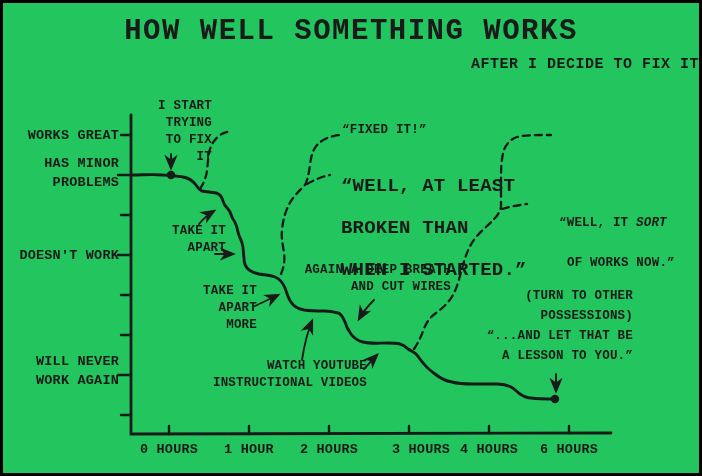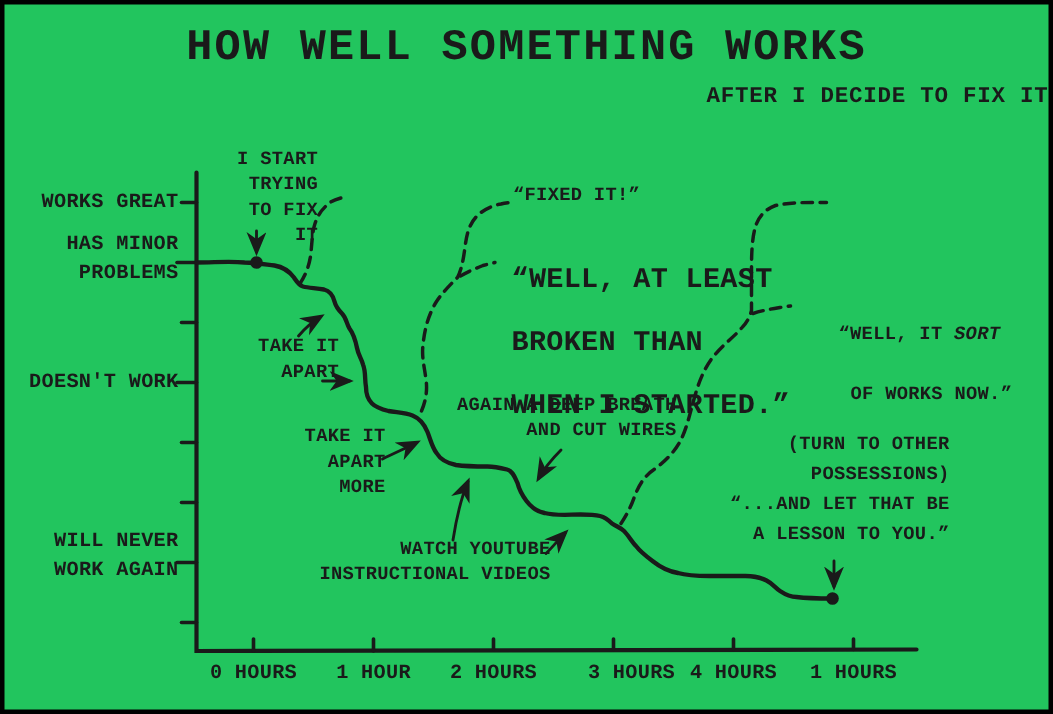--- a/index.html
+++ b/index.html
@@ -110,21 +110,21 @@
 PROBLEMS</div>
   <div class="txt right axis-label" style="right:580px;top:243px;width:130px;">DOESN'T WORK</div>
   <div class="txt right axis-label" style="right:580px;top:349px;width:120px;">WILL NEVER
 WORK AGAIN</div>
 
   <div class="txt axis-label xlab" style="left:166px;top:437px;">0 HOURS</div>
   <div class="txt axis-label xlab" style="left:246px;top:437px;">1 HOUR</div>
   <div class="txt axis-label xlab" style="left:326px;top:437px;">2 HOURS</div>
   <div class="txt axis-label xlab" style="left:418px;top:437px;">3 HOURS</div>
   <div class="txt axis-label xlab" style="left:486px;top:437px;">4 HOURS</div>
-  <div class="txt axis-label xlab" style="left:566px;top:437px;">1 HOURS</div>
+  <div class="txt axis-label xlab" style="left:566px;top:437px;">6 HOURS</div>
 
   <div class="txt center" style="left:145px;top:95px;width:64px;">I START
 TRYING
 TO FIX IT</div>
   <div class="txt" style="left:339px;top:119px;">“FIXED IT!”</div>
 
   <div class="txt" style="left:338px;top:152px;line-height:21px;font-size:19px;">
     <span class="ln">“WELL, AT LEAST</span>
     <span class="ln">BROKEN THAN</span>
     <span class="ln">WHEN I STARTED.”</span>

